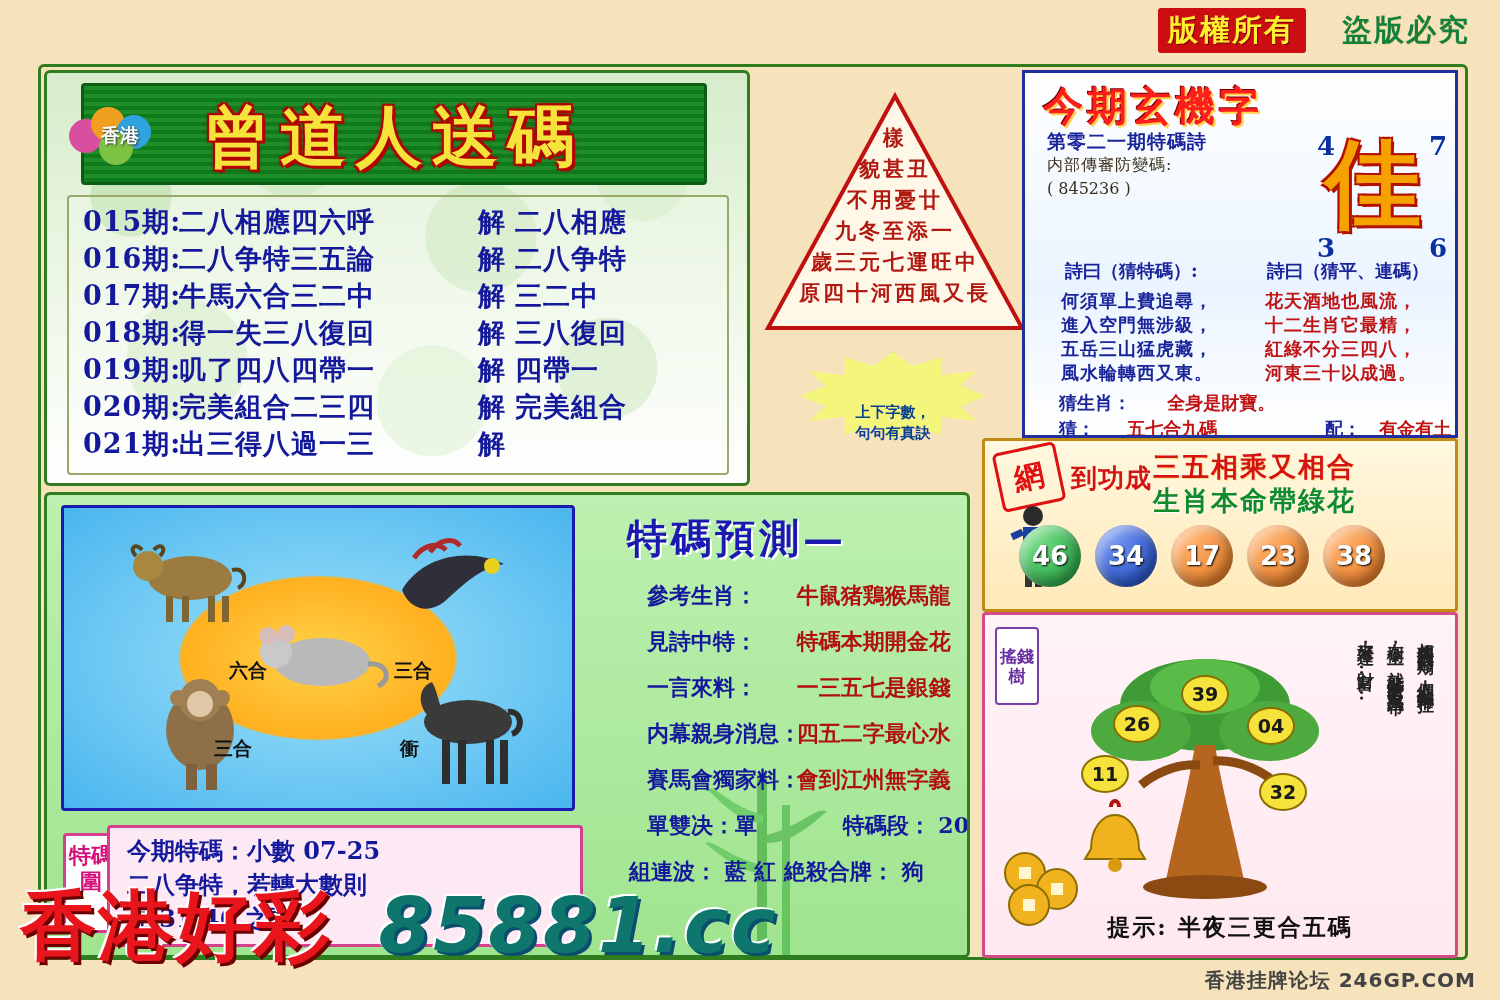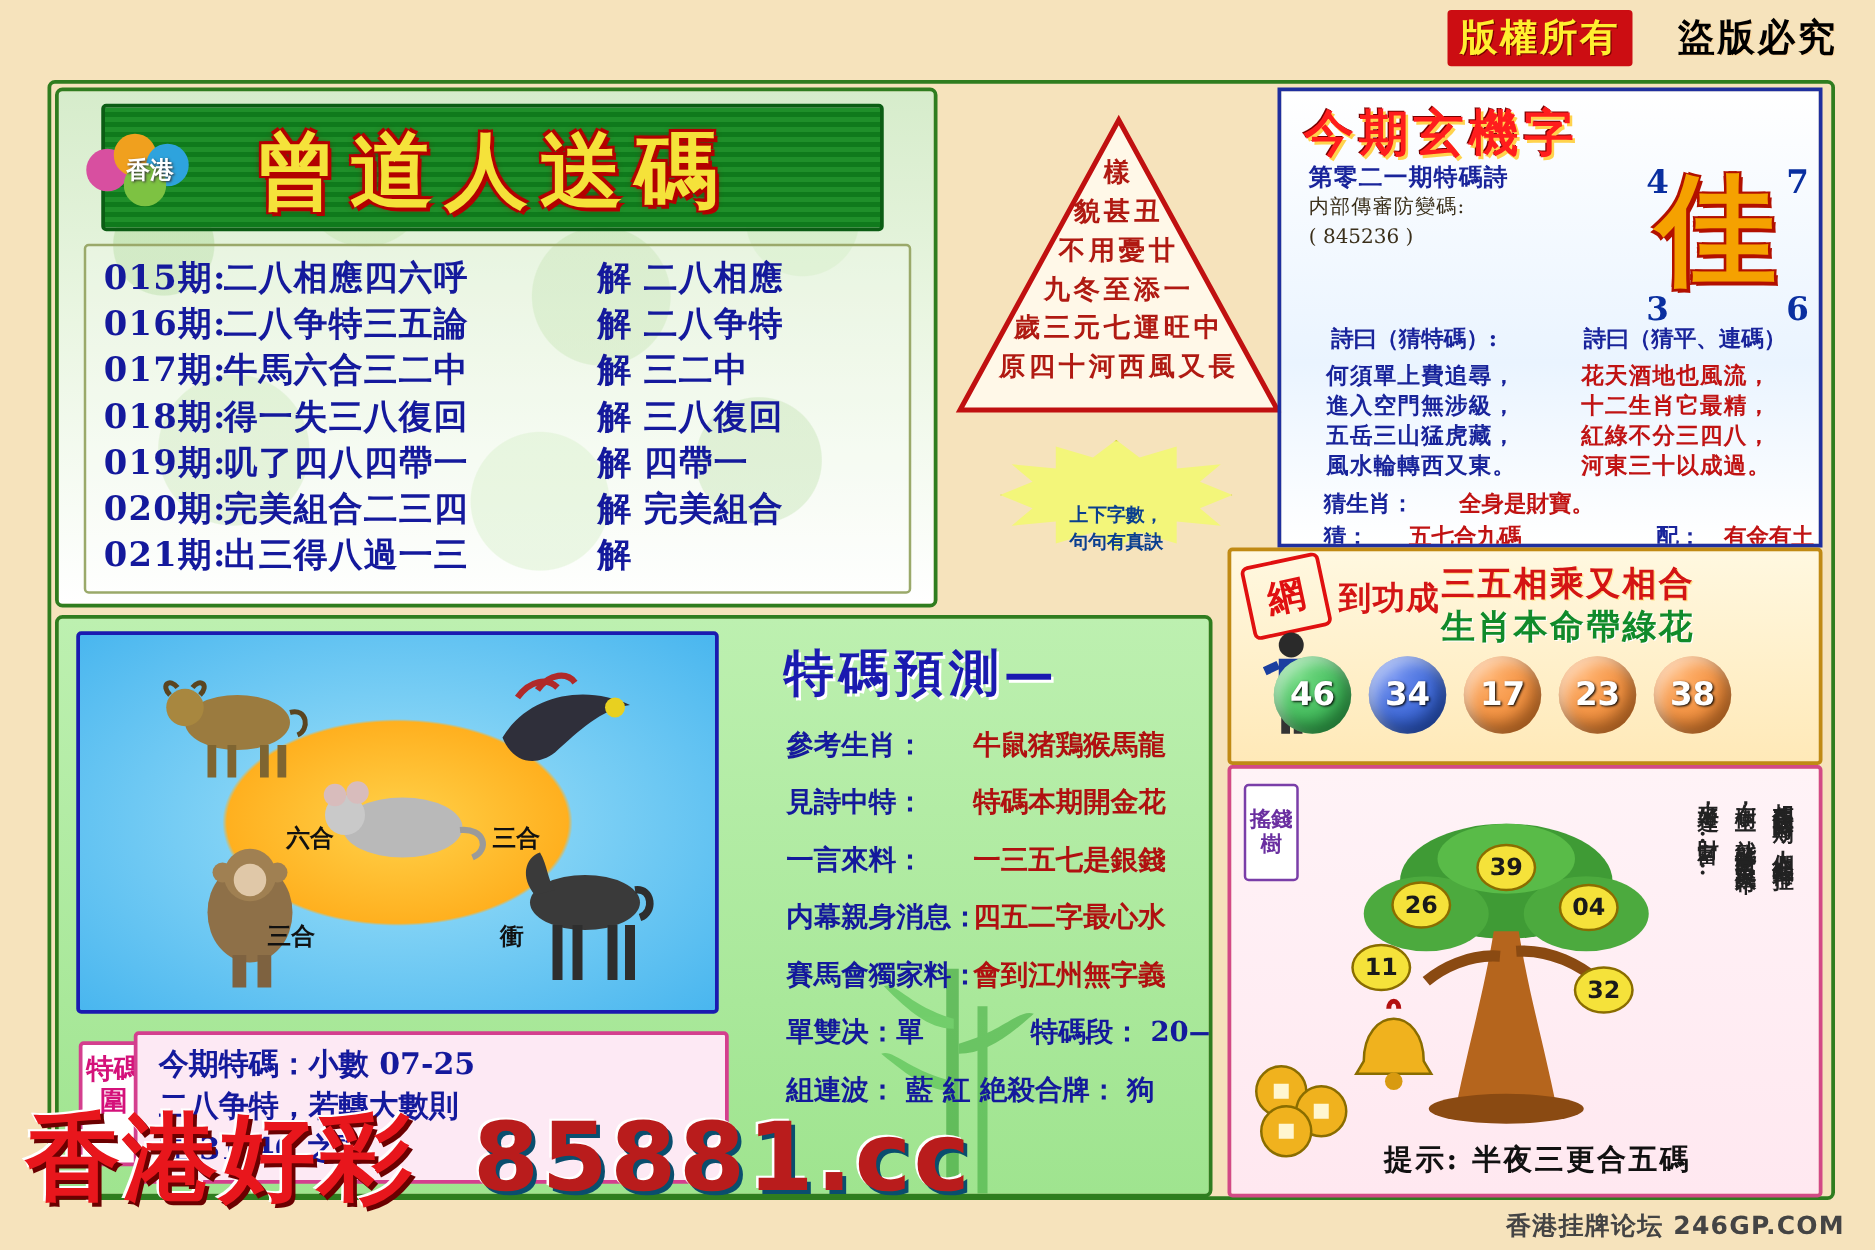--- a/index.html
+++ b/index.html
@@ -15,21 +15,21 @@
     position:absolute;top:8px;left:1020px;width:460px;height:44px;
     display:flex;gap:26px;align-items:center;justify-content:flex-end;
   }
   .cw{
     font-family:"DejaVu Sans","Liberation Sans",sans-serif;
     font-weight:bold;font-size:30px;color:#ffef30;
     background:#cc0d12;padding:2px 10px;letter-spacing:2px;
     border-radius:3px;
     text-shadow:1px 1px 0 #7a0000;
   }
-  .cw.plain{background:none;color:#000000;text-shadow:1px 1px 0 #ffd9a0;}
+  .cw.plain{background:none;color:#15803d;text-shadow:1px 1px 0 #ffd9a0;}
 
   
   .frame{
     position:absolute;left:38px;top:64px;width:1424px;height:890px;
     border:3px solid #2f7d1f;border-radius:6px;
     background:transparent;
   }
 
   
   .leftTop{
@@ -268,21 +268,21 @@
     position:absolute;left:580px;top:16px;
     font-family:"DejaVu Serif","Liberation Serif",serif;
     font-weight:bold;font-size:40px;letter-spacing:4px;color:#1a1ab0;
     text-shadow:2px 2px 0 #ffffff;
   }
   .predRow{
     position:absolute;left:582px;width:400px;height:40px;
     font-family:"DejaVu Serif","Liberation Serif",serif;
     font-weight:bold;font-size:22px;color:#14199c;white-space:nowrap;
   }
-  .predRow .lbl{display:inline-block;width:142px;}
+  .predRow .lbl{display:inline-block;width:142px;margin-left:18px;}
   .predRow .val{color:#b01010;}
   .predRow .val.blue{color:#14199c;}
   .bamboo{
     position:absolute;left:640px;top:270px;width:160px;height:190px;opacity:.55;
   }
   .tmBox{
     position:absolute;left:60px;top:330px;width:470px;height:116px;
     border:3px solid #d43f8e;border-radius:4px;background:#fde9f4;
   }
   .tmStamp{
@@ -301,21 +301,21 @@
   
   .wm{
     position:absolute;left:20px;top:876px;width:1100px;height:90px;
     font-family:"DejaVu Sans","Liberation Sans",sans-serif;
     font-weight:bold;font-size:76px;letter-spacing:2px;
     color:#16a8d8;
     text-shadow:3px 3px 0 #0a4e6e,-2px -2px 0 #ffffff;
     white-space:nowrap;
   }
   .wm .red{color:#e8161c;text-shadow:3px 3px 0 #6b0000,-2px -2px 0 #ffffff;}
-  .wm .site{color:#b91c1c;}
+  .wm .site{color:#0f766e;font-style:italic;}
   .footer{
     position:absolute;right:24px;bottom:6px;
     font-family:"DejaVu Sans","Liberation Sans",sans-serif;
     font-weight:bold;font-size:20px;color:#444;letter-spacing:1px;
   }
 </style>
 </head>
 <body>
 
 <div class="page">

